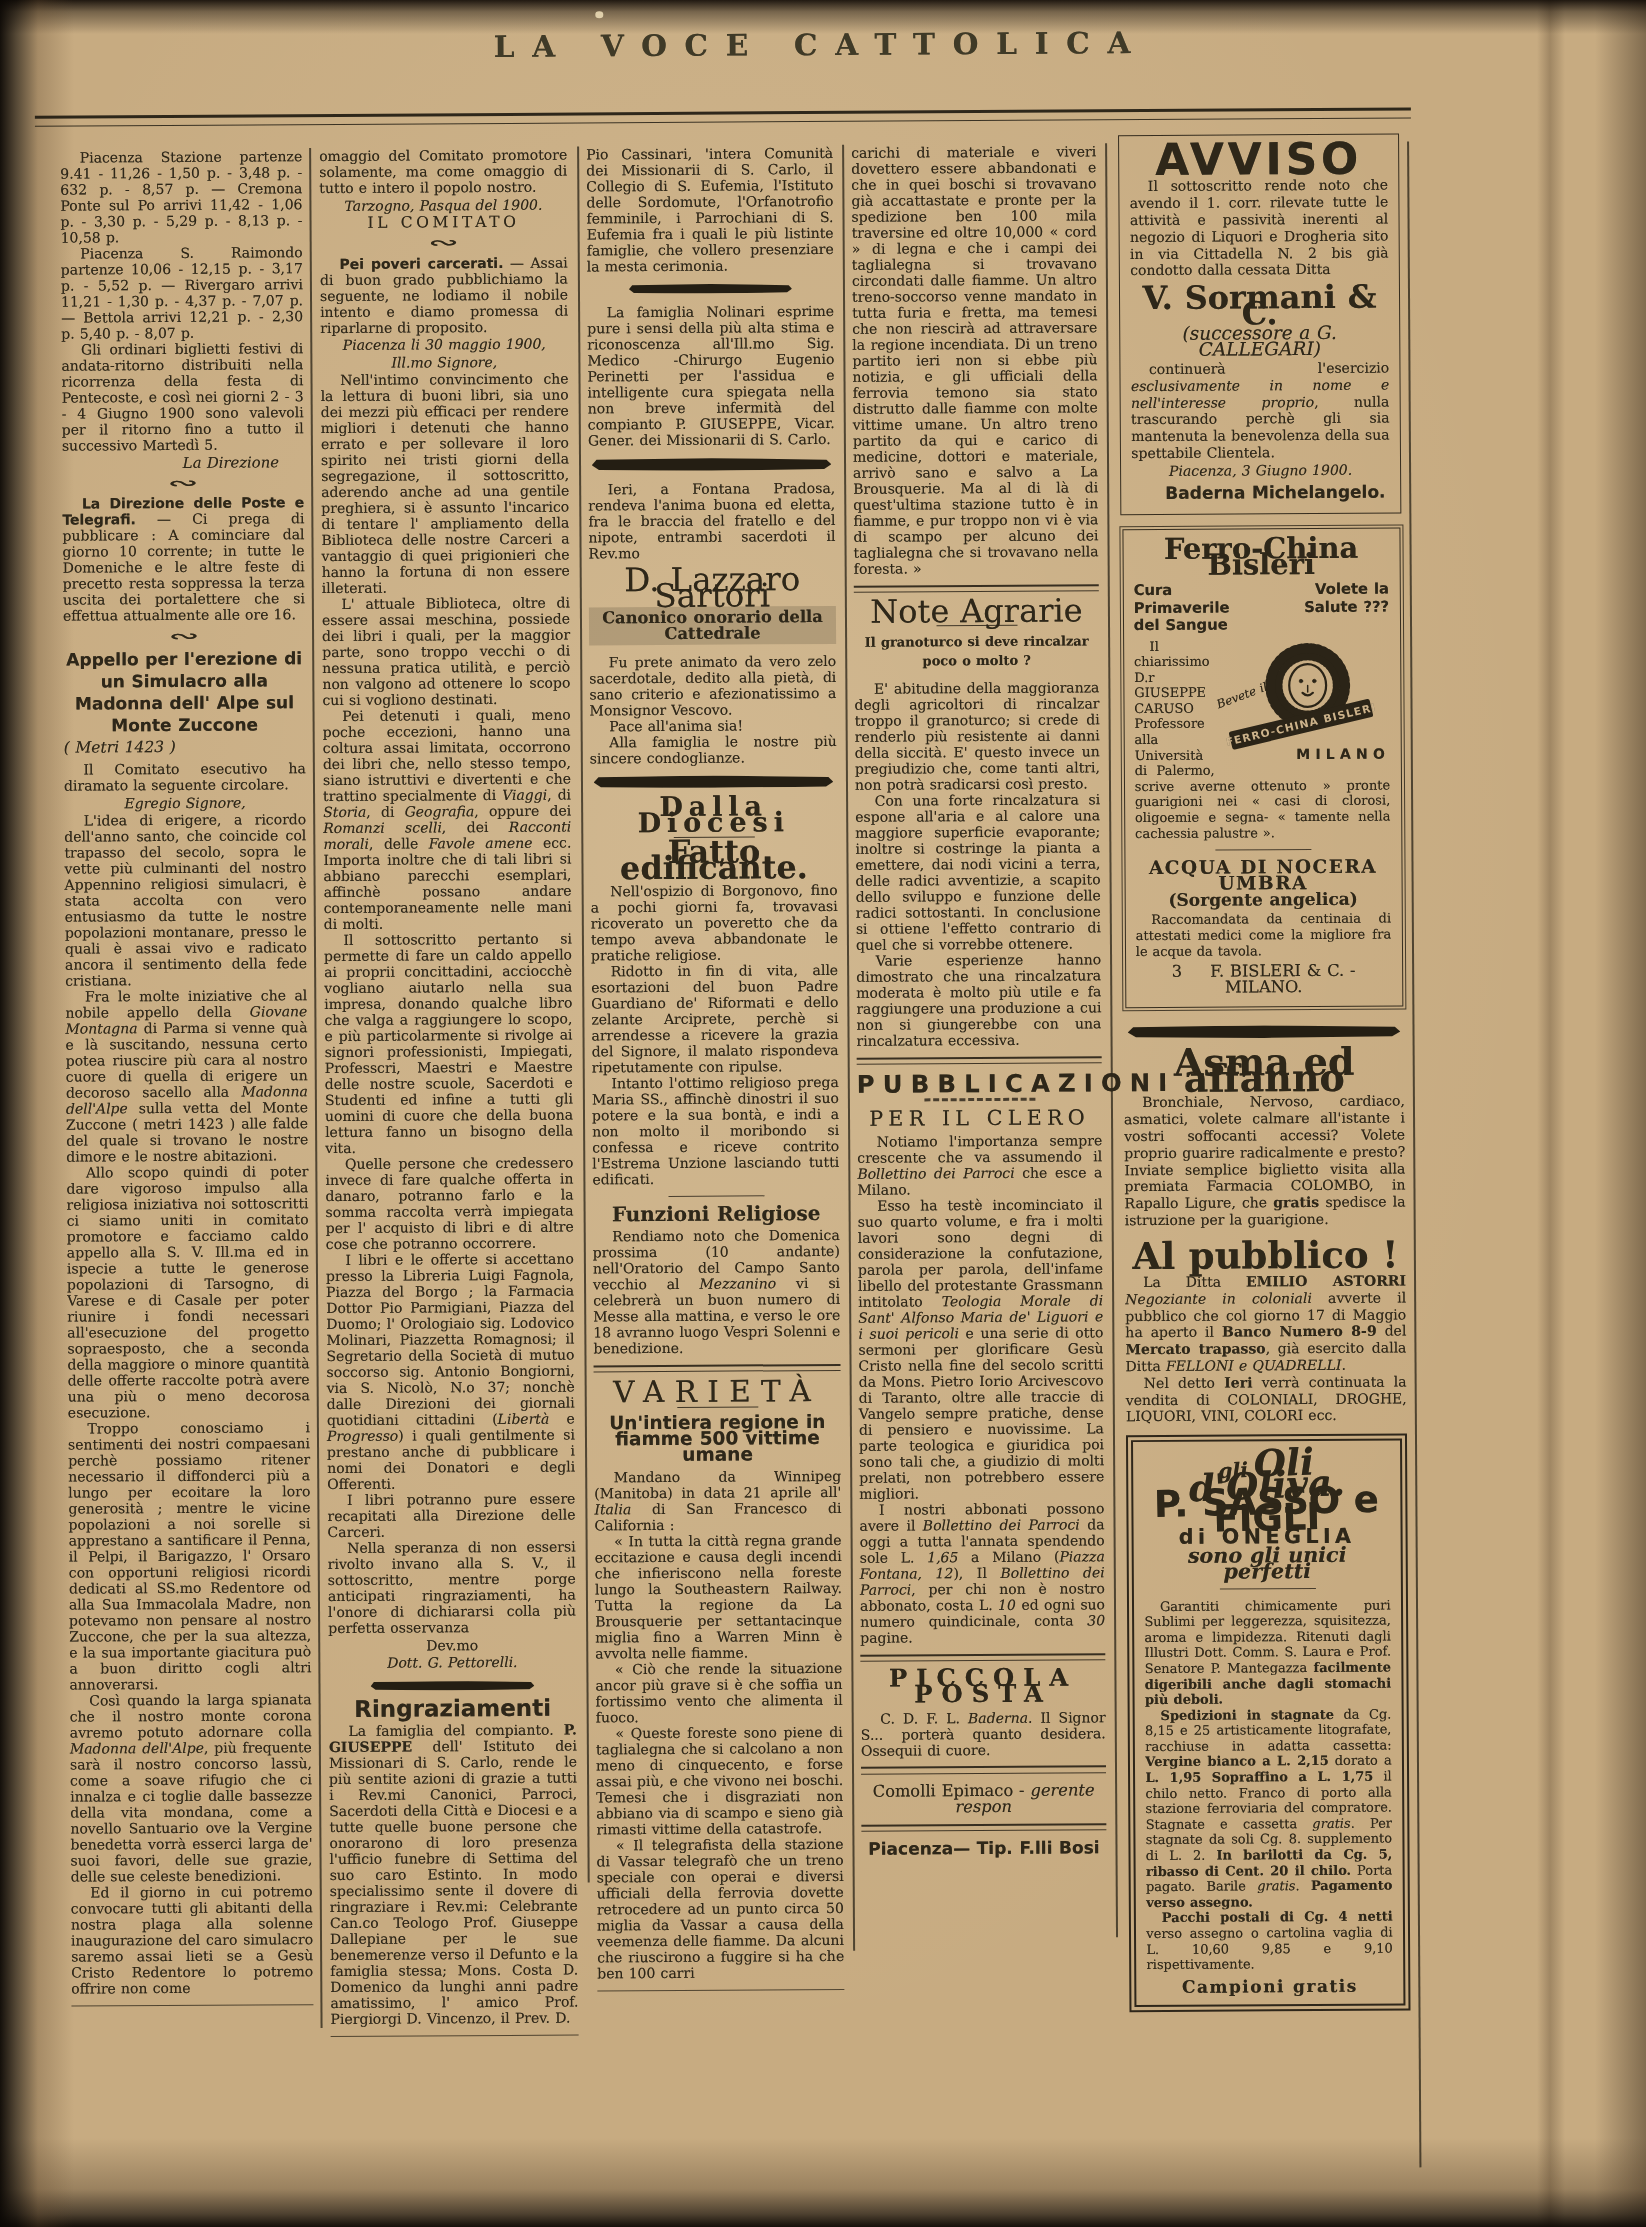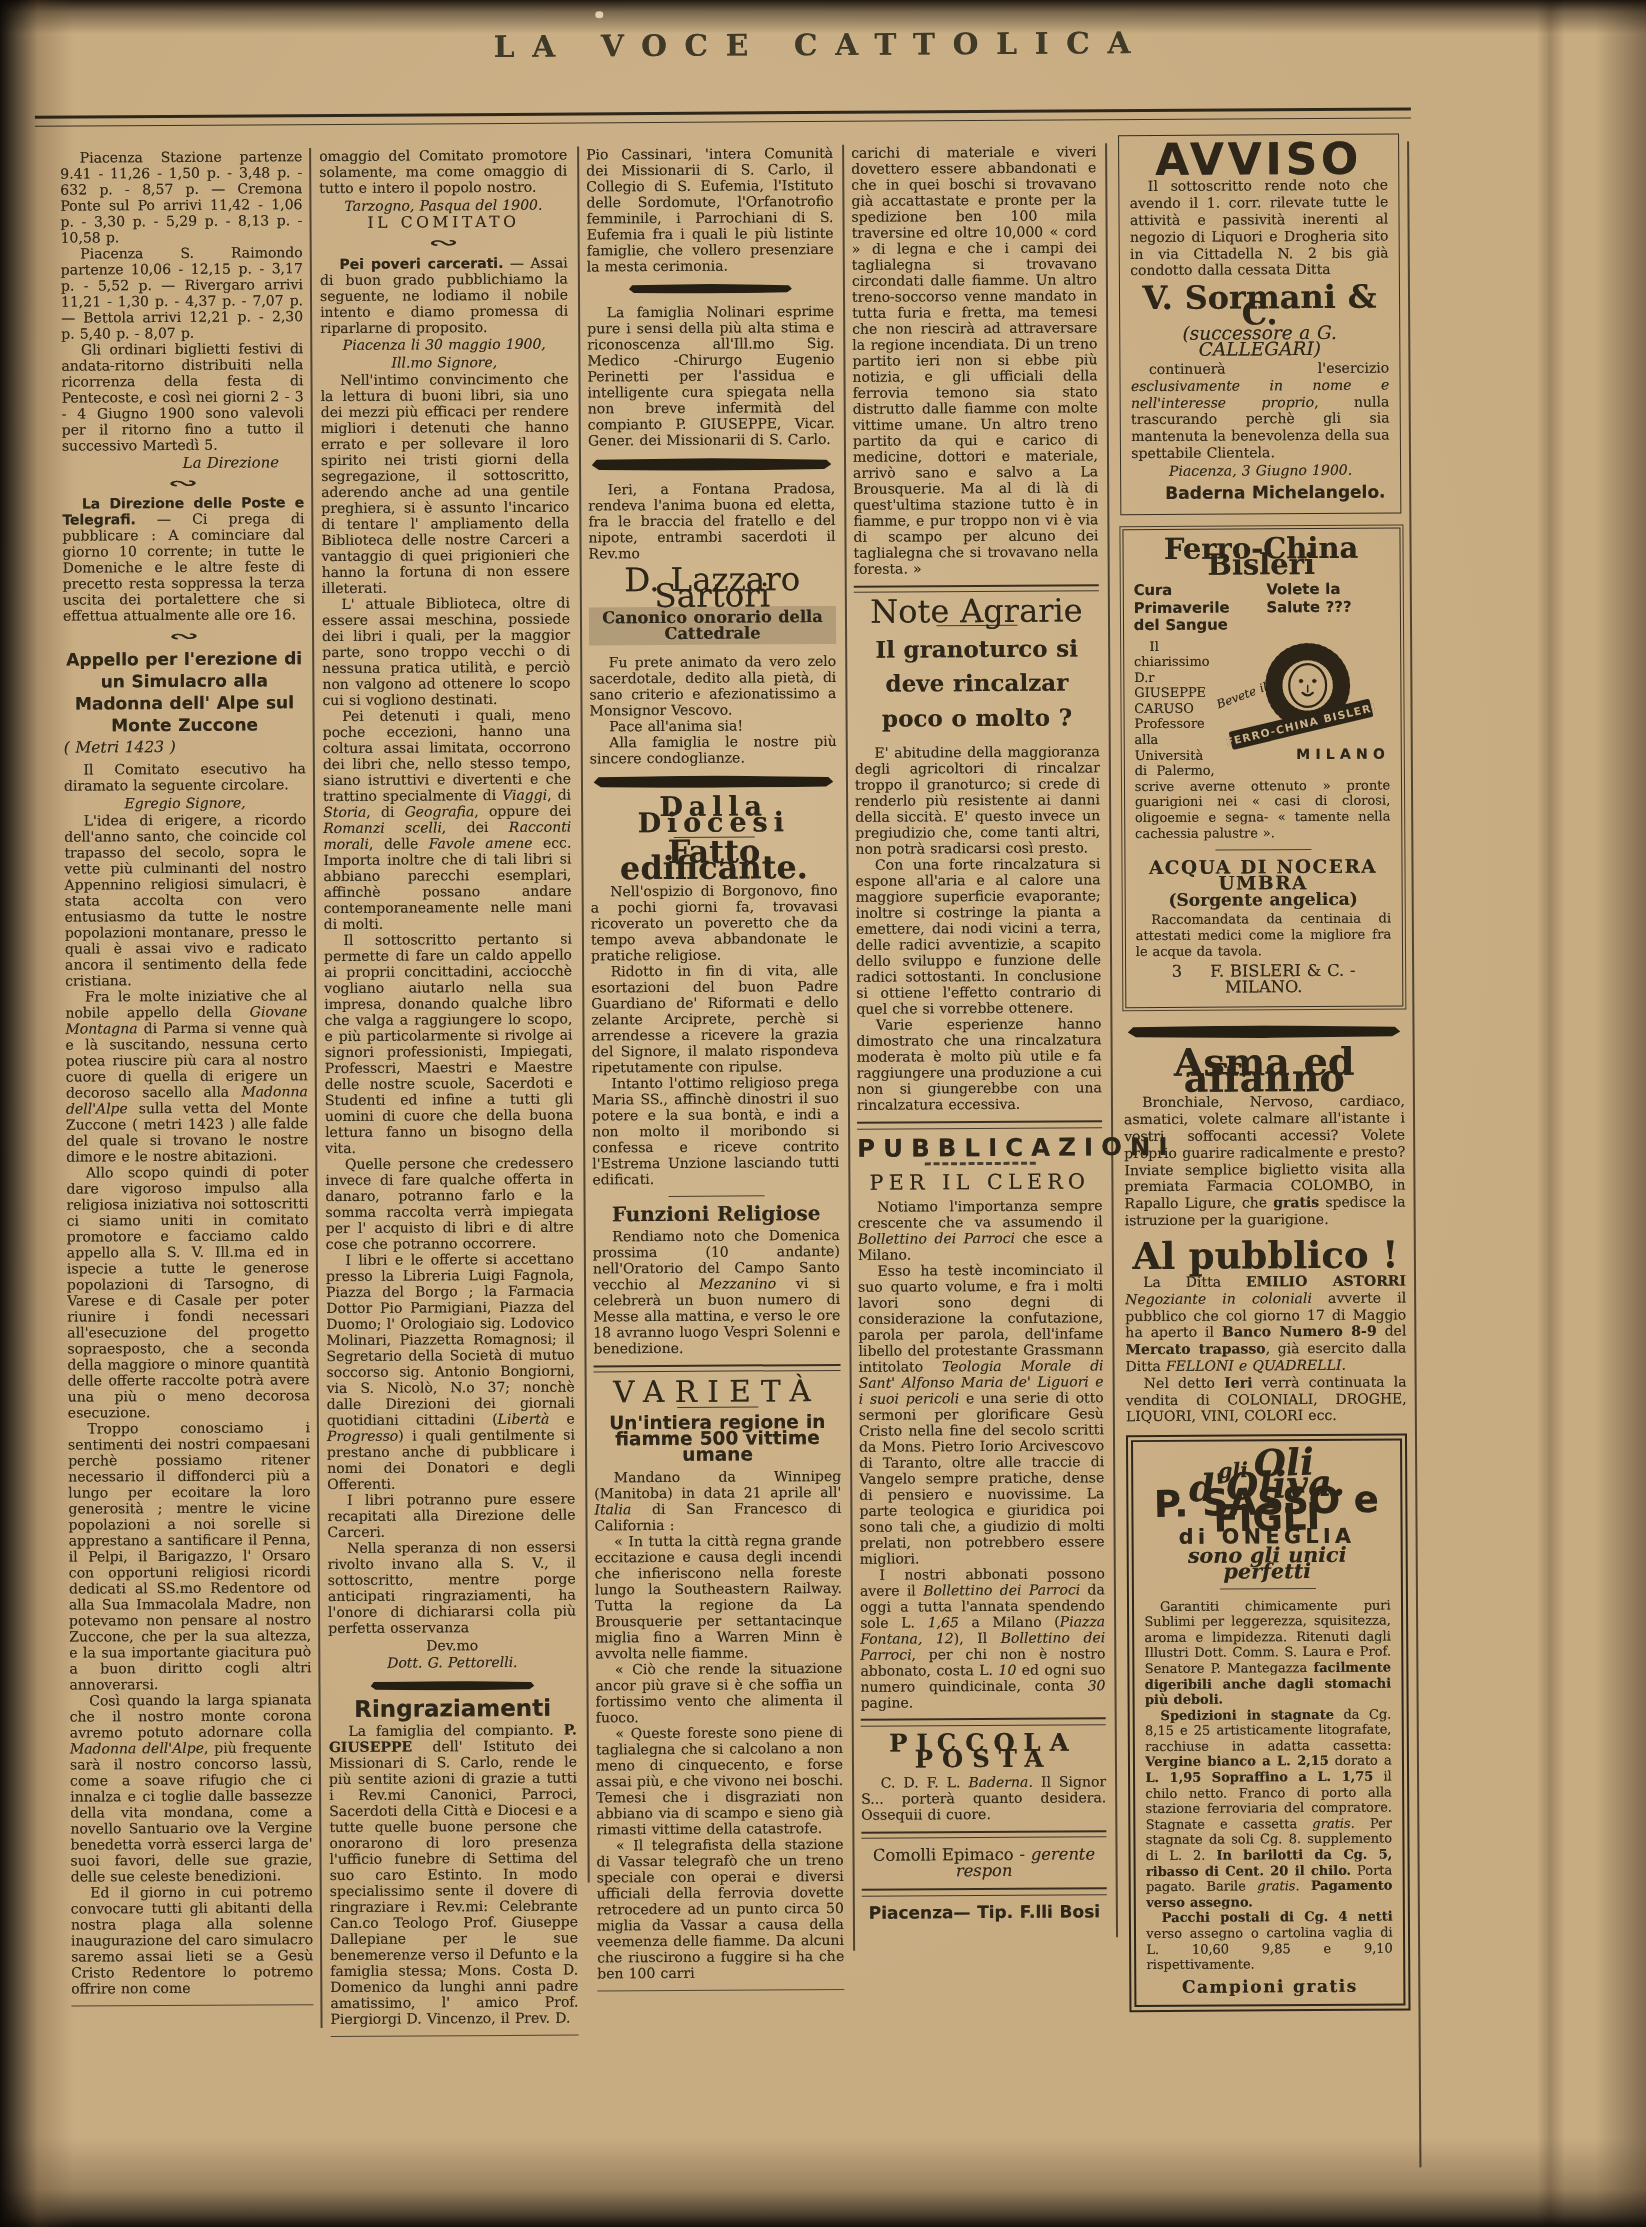--- a/index.html
+++ b/index.html
@@ -51,21 +51,21 @@
   .t-ring{font-family:"DejaVu Sans",sans-serif;font-weight:800;font-size:23px;margin:7.4px 0 5.9px;}
   .t-dd{font-weight:bold;font-size:27px;letter-spacing:5.9px;margin:10.3px 0 4.4px;}
   .t-fatto{font-weight:bold;font-size:32px;margin:5.9px 0 7.4px;}
   .t-sart{font-size:32.5px;margin:10.3px 0 3px;}
   .t-can{font-weight:bold;font-size:16.3px;background:rgba(75,62,45,.22);
        padding:3px 1.5px;margin:3px 0 8.9px;}
   .t-funz{font-weight:bold;font-size:20px;margin:7.4px 0 5.9px;}
   .t-var{font-size:29.6px;letter-spacing:10.3px;margin:11.8px 0 7.4px;}
   .t-fia{font-family:"DejaVu Sans",sans-serif;font-weight:800;font-size:18.5px;margin:5.9px 0 5.9px;}
   .t-na{font-size:32px;margin:10.3px 0 5.9px;}
-  .t-gran{font-weight:bold;font-size:23px;margin:5.9px 0 8.9px;line-height:1.5;}
+  .t-gran{font-weight:bold;font-size:13px;margin:5.9px 0 8.9px;line-height:1.5;}
   .t-pub{font-family:"DejaVu Sans",sans-serif;font-weight:800;font-size:24.4px;
        letter-spacing:8.1px;margin:11.8px 0 8.9px;}
   .t-clero{font-size:20.7px;letter-spacing:5.2px;margin:4.4px 0 7.4px;}
   .t-pp{font-weight:bold;font-size:24.4px;letter-spacing:8.9px;margin:8.9px 0 7.4px;}
   .gerente{font-size:16.3px;text-align:center;margin:4.4px 0;}
   .t-tip{font-family:"DejaVu Sans",sans-serif;font-weight:800;font-size:17px;margin:5.9px 0;}
   .bar{height:9.6px;background:#241e13;width:66%;margin:10.3px auto;
        clip-path:polygon(0 50%,2% 8%,50% 0,98% 18%,100% 55%,97% 92%,50% 100%,3% 88%);}
   .bar.w{width:97%;height:12.6px;}
   .dr{border-top:2.6px solid rgba(40,33,22,.9);border-bottom:1.5px solid rgba(40,33,22,.85);
@@ -79,21 +79,21 @@
   .t-avviso{font-family:"DejaVu Sans",sans-serif;font-weight:800;font-size:44px;
        letter-spacing:3.7px;margin:10.3px 0 10.3px;}
   .t-sormani{font-weight:bold;font-size:32px;margin:10.3px 0 4.4px;}
   .ctl{font-size:18.5px;font-style:italic;text-align:center;margin:3px 0;}
   .sig{text-align:right;font-family:"DejaVu Sans",sans-serif;font-weight:800;
        font-size:17px;margin:5.9px 4.4px 7.4px 0;}
   .t-bisleri{font-weight:bold;font-size:29px;margin:5.9px 0 7.4px;}
   .advrow{display:flex;justify-content:space-between;font-family:"DejaVu Sans",sans-serif;
        font-weight:800;font-size:14.8px;line-height:1.2;margin:1.5px 0 4.4px;}
   .advcell{max-width:48%;}
-  .advcell:last-child{}
+  .advcell:last-child{text-align:right;}
   .lionmedia{overflow:hidden;margin:3px 0 5.9px;}
   .lionbox{float:right;width:171px;position:relative;margin:0 0 1.5px 4.4px;}
   .lionside{position:absolute;left:-3px;top:49px;transform:rotate(-20deg);
        font-style:italic;font-size:11.8px;}
   .lioncap{text-align:right;font-weight:bold;font-family:"DejaVu Sans",sans-serif;
        font-size:14px;letter-spacing:5.2px;margin-top:-11.8px;}
   .adp{margin:0;text-align:justify;text-indent:1.3em;font-size:14px;line-height:1.2;}
   .adps{margin:0;text-align:justify;text-indent:1.2em;font-size:13px;line-height:1.2;}
   .t-acqua{font-weight:bold;font-size:18.5px;letter-spacing:1.5px;margin:5.9px 0 0;}
   .t-sorg{font-weight:bold;font-size:17px;margin:0 0 4.4px;}

